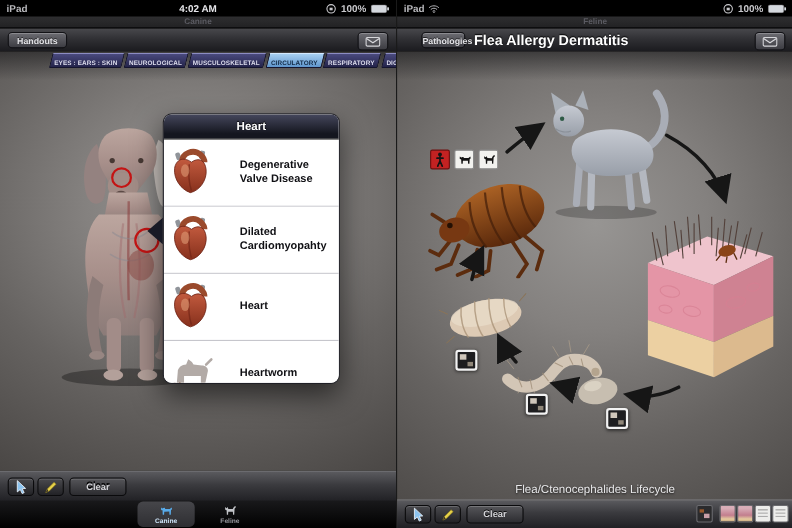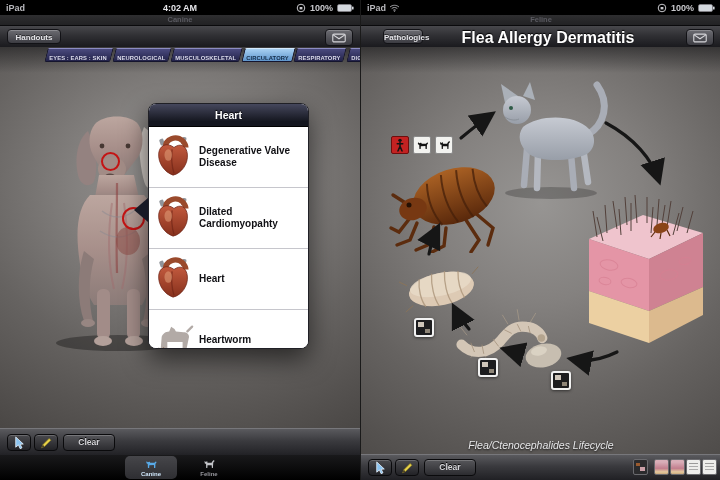--- a/index.html
+++ b/index.html
@@ -44,31 +44,31 @@
     padding:0 3px;height:12px;line-height:12px;}
   .ctab span{display:inline-block;transform:skewX(14deg);font-size:5.8px;font-weight:bold;
     color:#dcdcec;white-space:nowrap;letter-spacing:.1px;}
   .ctab.active{background:linear-gradient(#a8d0f2,#5e95cc);border-top:1px solid #d4eaff;}
   .ctab.active span{color:#122a46;}
 
   
   .stage{position:absolute;left:0;right:0;
     background:radial-gradient(ellipse 95% 75% at 50% 36%, #979593 0%, #84817f 30%, #666361 62%, #4a4745 100%);}
   #left-panel .stage{top:47px;bottom:52px;}
-  #right-panel .stage{top:47px;bottom:0;font-style:italic;}
+  #right-panel .stage{top:47px;bottom:0;}
   .stage::before{content:"";position:absolute;left:0;right:0;top:0;height:26px;
     background:linear-gradient(rgba(20,20,22,.55),rgba(20,20,22,0));}
 
   
   .popup{position:absolute;left:148px;top:56px;width:159px;height:244px;background:#fff;
     border-radius:8px;border:1px solid #202026;box-shadow:0 10px 26px rgba(0,0,0,.6);overflow:hidden;z-index:6;}
   .popup-header{height:22px;background:linear-gradient(#45475c,#14161f 80%);
     color:#fff;font-size:10.5px;font-weight:bold;text-align:center;line-height:22px;
     border-bottom:1px solid #000;text-shadow:0 -1px 1px #000;}
-  .prow{height:60px;border-bottom:1px solid #c6c6cc;display:flex;align-items:center;background:#fff;}
+  .prow{height:60px;border-bottom:1px solid #c6c6cc;display:flex;align-items:center;background:#fff;gap:19px;}
   .prow .picon{width:50px;display:flex;align-items:center;justify-content:center;}
   .prow .plabel{flex:1;font-size:10px;font-weight:bold;color:#101014;line-height:1.25;padding-right:4px;}
   .callout{position:absolute;left:134px;top:151px;width:0;height:0;z-index:7;
     border-top:12px solid transparent;border-bottom:12px solid transparent;border-right:14px solid #181a26;}
 
   
   .hotspot{position:absolute;border:2px solid #c41414;border-radius:50%;z-index:4;}
 
   
   .spbtn{position:absolute;width:18px;height:18px;border-radius:2px;display:flex;
@@ -336,21 +336,21 @@
           <rect x="0.5" y="0.5" width="14" height="7" rx="1.5" fill="#d4d8de" stroke="#8a8a8e" stroke-width="0.6"></rect>
           <rect x="15" y="2.5" width="1.6" height="3" rx="0.6" fill="#d4d8de"></rect>
         </svg>
     </span>
   </div>
 
   <div class="navtitle">Feline</div>
 
   <div class="topbar">
     <div class="navbtn" style="left:22px;width:40px;">Pathologies</div>
-    <div style="position:absolute;left:70px;right:56px;top:3px;text-align:center;font-size:16px;font-weight:bold;color:#fff;text-shadow:0 -1px 1px #000;">Flea Allergy Dermatitis</div>
+    <div style="position:absolute;left:70px;right:56px;top:3px;font-size:13px;font-weight:bold;color:#fff;text-shadow:0 -1px 1px #000;">Flea Allergy Dermatitis</div>
     <div class="mailbtn">
       <svg width="14" height="10" viewBox="0 0 18 12">
           <rect x="1" y="1" width="16" height="10" rx="1.6" fill="none" stroke="#d6d6da" stroke-width="1.4"></rect>
           <path d="M1.5,2 L9,7 L16.5,2" fill="none" stroke="#d6d6da" stroke-width="1.4"></path>
         </svg>
     </div>
   </div>
 
   <div class="stage">
 

